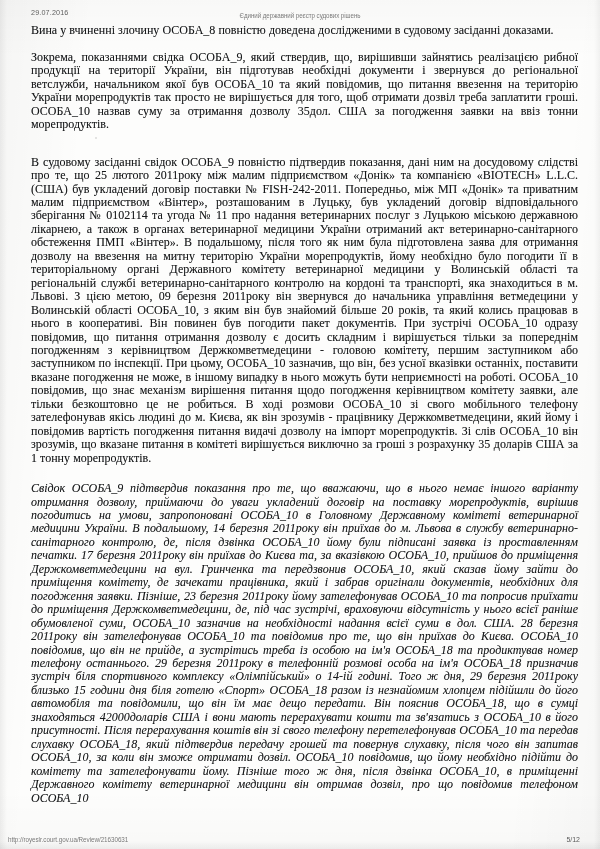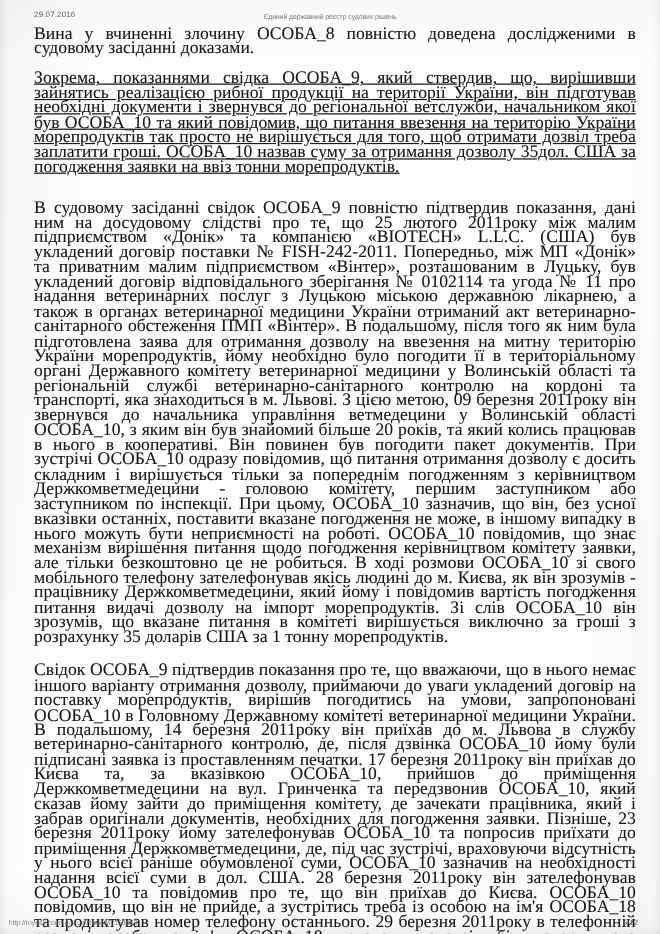--- a/index.html
+++ b/index.html
@@ -67,33 +67,33 @@
   
   .doc-body {
     position: absolute;
     left: 31px;
     right: 22px;
     top: 24px;
   }
   .para {
     text-align: justify;
     text-justify: inter-word;
-    font-size: 16px;
+    font-size: 12px;
     line-height: 13.45px;
     margin: 0 0 12.5px 0;
     color: #16181a;
     text-indent: 0;
     word-spacing: 0.1px;
     
     text-shadow: 0 0 0.35px rgba(0,0,0,0.30);
   }
-  .para:last-child { margin-bottom: 0; }
+  .para:last-child { margin-bottom: 0; font-style: italic; }
 
   .para.p-intro { margin-bottom: 13.5px; }
-  .para.p-zokrema { margin-bottom: 14px; text-decoration: underline; }
+  .para.p-zokrema { margin-bottom: 14px; }
   .para.p-court { margin-bottom: 17px; margin-top: 24px; }
   .para.p-witness { margin-bottom: 0; }
 
   
   .page-footer {
     position: absolute;
     bottom: 6px;
     left: 0;
     right: 0;
     height: 12px;

